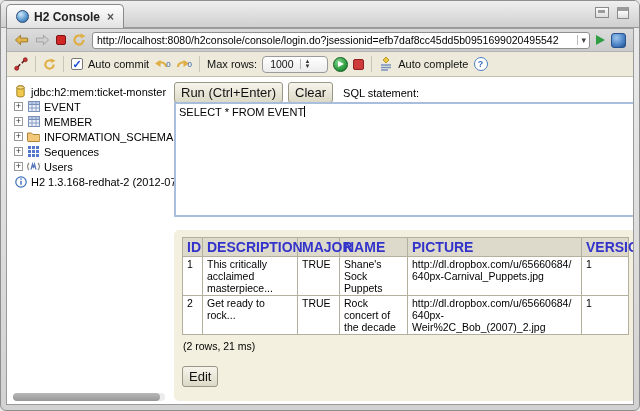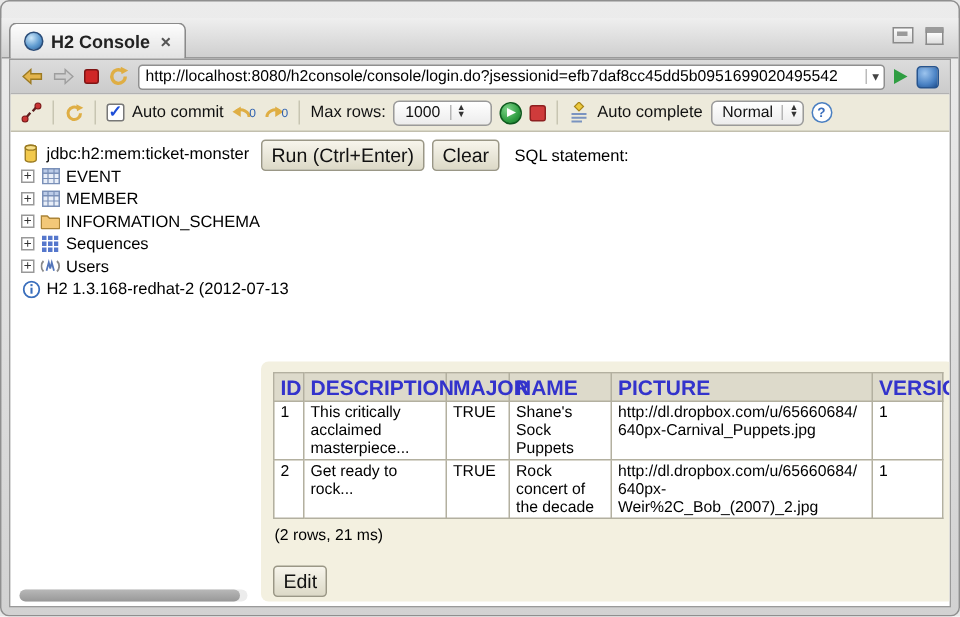--- a/index.html
+++ b/index.html
@@ -17,21 +17,20 @@
     display:flex; flex-direction:column;
     overflow:hidden;
   }
   
   .tabbar {
     height:27px; flex:0 0 27px;
     background:linear-gradient(#efefef,#cfcfcf);
     border-bottom:1px solid #9a9a9a;
     position:relative;
     padding:3px 0 0 5px;
-    margin-top:11px;
   }
   .tab {
     display:inline-flex; align-items:center; gap:5px;
     height:24px; padding:0 9px;
     background:linear-gradient(#fdfdfd,#e2e2e2);
     border:1px solid #8a8a8a; border-bottom:none;
     border-radius:5px 5px 0 0;
     font-size:12px; color:#222; font-weight:bold;
   }
   .globe {
@@ -241,27 +240,20 @@
       <span class="play-circle"></span>
       <span class="stop-sq2"></span>
       <span class="vsep"></span>
       <span class="icon-btn">
         <svg width="14" height="14" viewBox="0 0 14 14">
             <polygon points="7,0 10,3 7,6 4,3" fill="#ecc93e" stroke="#a8861a" stroke-width="0.8"></polygon>
             <path d="M2 8 H12 M2 10.5 H12 M2 13 H9" stroke="#7a93c0" stroke-width="1.4"></path>
           </svg>
       </span>
       <span>Auto complete</span>
-      <span class="mac-select" style="width:62px">
-        <span>Normal</span>
-        <span class="steppers">
-            <span>▲</span>
-            <span>▼</span>
-          </span>
-      </span>
       <span class="help-circle">?</span>
     </div>
 
     <div class="content">
 
       <div class="tree">
         <div class="tree-row">
           <span class="tree-icon">
             <svg width="11" height="13" viewBox="0 0 12 14">
                 <path d="M2 2.6 a4 1.8 0 0 1 8 0 v8.6 a4 1.8 0 0 1 -8 0 z" fill="#f2c94c" stroke="#9a7a20"></path>
@@ -345,20 +337,21 @@
           <div class="hscroll-thumb"></div>
         </div>
       </div>
 
       <div class="run-row">
         <button class="btn">Run (Ctrl+Enter)</button>
         <button class="btn">Clear</button>
         <span class="sql-label">SQL statement:</span>
       </div>
 
+      <div class="sql-area"><span>SELECT * FROM EVENT</span><span class="caret"></span></div>
 
       <div class="results">
         <table class="rs">
           <colgroup>
             <col style="width:20px">
               <col style="width:95px">
               <col style="width:42px">
             <col style="width:68px">
               <col style="width:174px">
               <col style="width:47px">

